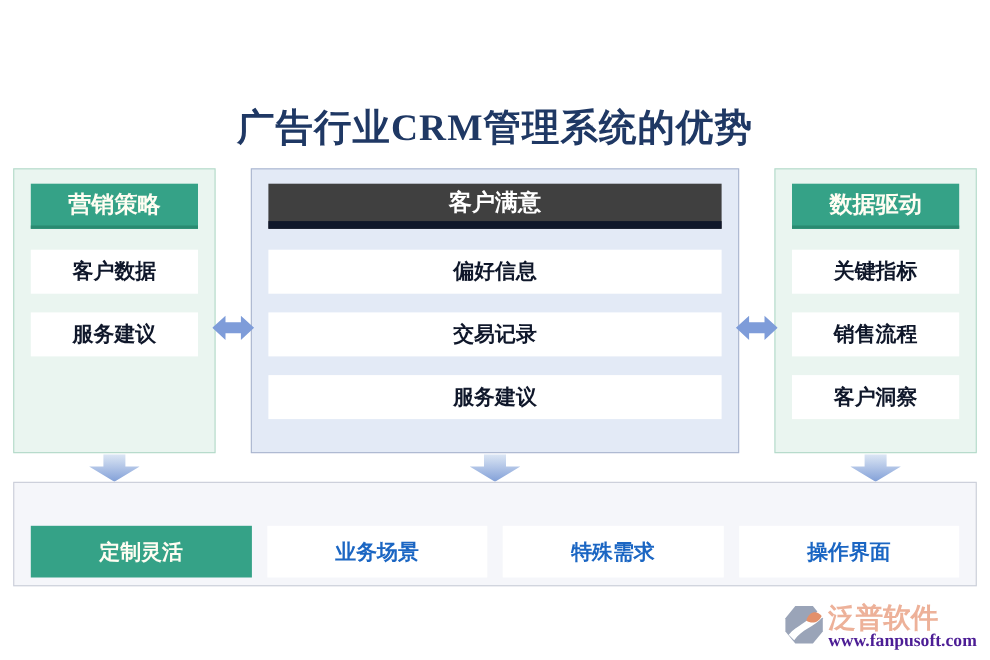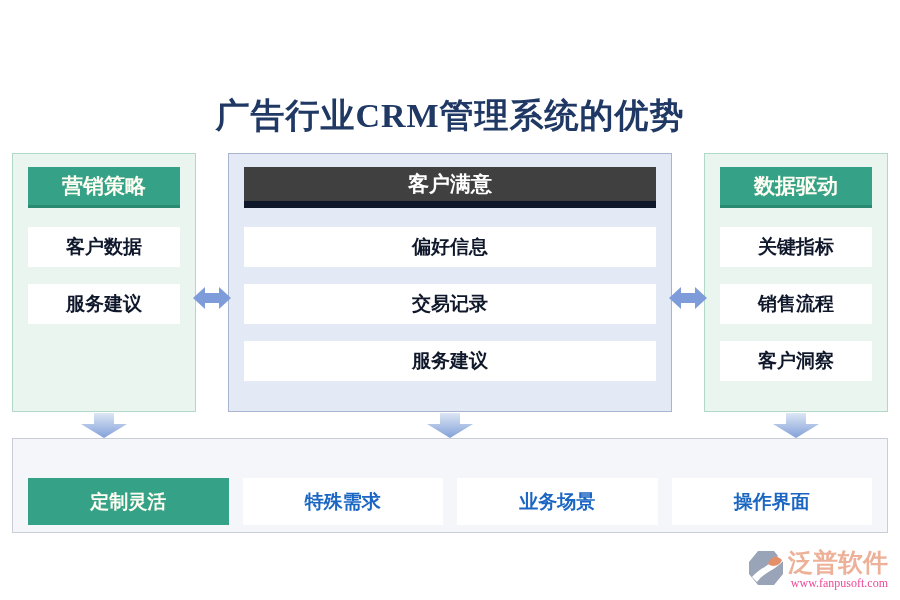--- a/index.html
+++ b/index.html
@@ -46,23 +46,23 @@
   }
   .btn{
     flex:1;height:47px;display:flex;align-items:center;justify-content:center;
     font-size:19px;font-weight:bold;
   }
   .btn.green{background:#35a287;color:#fffdf2;}
   .btn.white{background:#ffffff;color:#1b66c3;}
   .footer{
     position:absolute;right:12px;bottom:10px;display:flex;align-items:flex-start;gap:4px;
   }
-  .footer .text-col{display:flex;flex-direction:column;align-items:flex-end;}
+  .footer .text-col{display:flex;flex-direction:column;align-items:flex-start;}
   .brand{font-size:25px;font-weight:bold;color:#edb199;line-height:26px;}
-  .site{font-size:12px;color:#ec4899;line-height:14px;}
+  .site{font-size:16px;color:#4c1d95;line-height:14px;font-weight:bold;}
 </style>
 </head>
 <body>
 
 <div class="stage">
 
   <div class="title">广告行业CRM管理系统的优势</div>
 
   <div class="panel green-theme panel-left">
     <div class="hdr green">营销策略</div>
@@ -114,22 +114,22 @@
         <linearGradient id="g3" x1="0" y1="0" x2="0" y2="1">
       <stop offset="0" stop-color="#dce6f4"></stop>
           <stop offset="1" stop-color="#82a0d8"></stop>
     </linearGradient>
       </defs>
     <polygon points="13,0 33,0 33,11 46,11 23,25 0,11 13,11" fill="url(#g3)"></polygon>
   </svg>
 
   <div class="bottom-panel">
     <div class="btn green">定制灵活</div>
+    <div class="btn white">业务场景</div>
     <div class="btn white">特殊需求</div>
-    <div class="btn white">业务场景</div>
     <div class="btn white">操作界面</div>
   </div>
 
   <div class="footer">
     <svg width="36" height="36" viewBox="0 0 36 36">
       <path d="M10 1 h16 l9 11 v12 l-9 11 h-16 l-9 -11 v-12 z" fill="#9aa4b8"></path>
       <path d="M4 27 C 12 18, 20 17, 31 5 L 35 11 C 26 21, 16 22, 9 32 Z" fill="#ffffff"></path>
       <path d="M20 14 C 23 5, 30 5, 34 10 C 31 17, 24 17, 20 14 Z" fill="#e3906a"></path>
     </svg>
     <div class="text-col">

